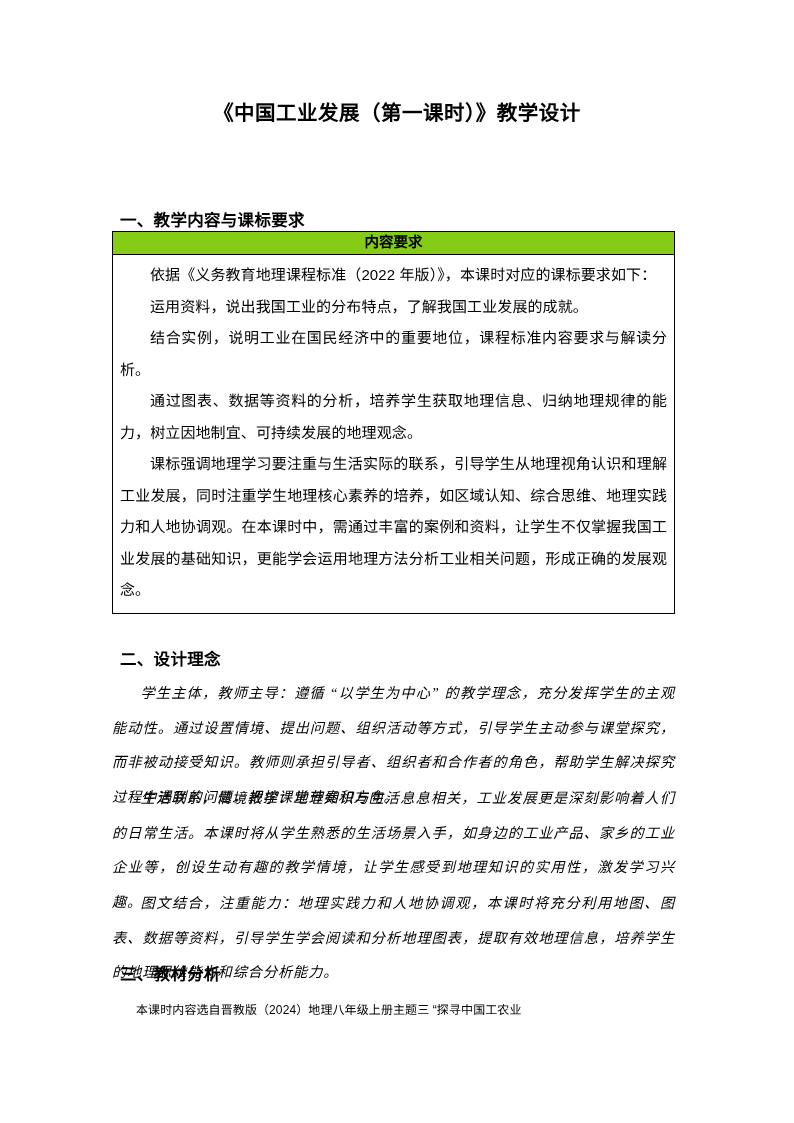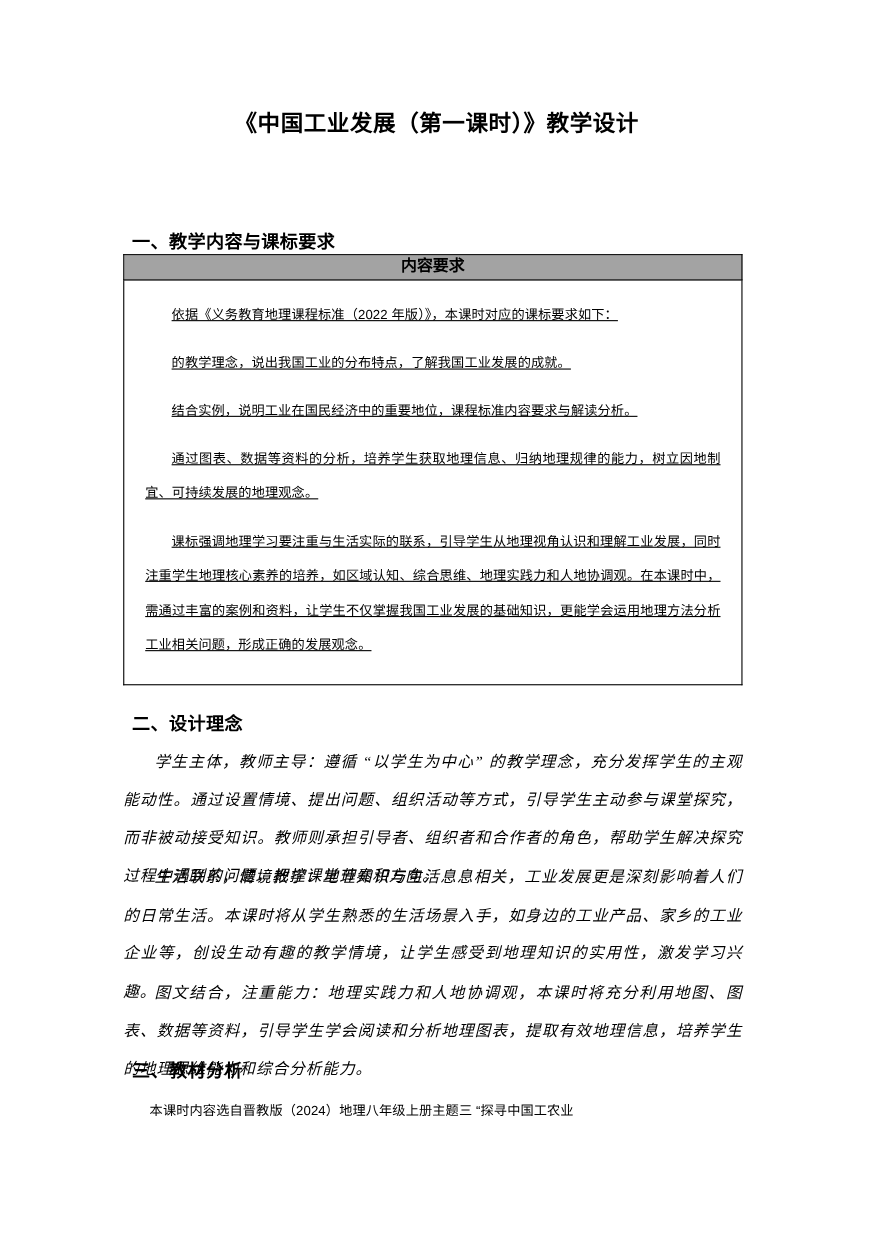--- a/index.html
+++ b/index.html
@@ -78,42 +78,41 @@
     border-collapse: collapse;
     table-layout: fixed;
   }
   .std-table th,
   .std-table td {
     border: 1px solid #000000;
     padding: 0;
     vertical-align: top;
   }
   .std-table th.head-cell {
-    background: #a3a3a3;
+    background: #84cc16;
     height: 22px;
     text-align: center;
     font-size: 14.5px;
     font-weight: bold;
     line-height: 21px;
     font-family: "Liberation Sans", "DejaVu Sans", sans-serif;
   }
   .std-table td.body-cell {
     padding: 4px 7px 7px 7px;
   }
 
   .tbl-para {
-    font-size: 12px;
+    font-size: 15px;
     line-height: 31.5px;
     text-indent: 2em;
-    margin: 12px;
+    margin: 0;
     text-align: justify;
     text-justify: inter-ideograph;
     font-family: "Liberation Sans", "DejaVu Sans", sans-serif;
     letter-spacing: 0.1px;
-    text-decoration: underline;
   }
 
   
   .kai-block {
     position: absolute;
     left: 112px;
     width: 563px;
   }
   #kai1 { top: 676px; }
   #kai2 { top: 781px; }
@@ -155,21 +154,21 @@
   <table class="std-table">
     <thead>
       <tr>
         <th class="head-cell">内容要求</th>
       </tr>
     </thead>
     <tbody>
       <tr>
         <td class="body-cell">
           <p class="tbl-para">依据《义务教育地理课程标准（2022 年版）》，本课时对应的课标要求如下：</p>
-          <p class="tbl-para">的教学理念，说出我国工业的分布特点，了解我国工业发展的成就。</p>
+          <p class="tbl-para">运用资料，说出我国工业的分布特点，了解我国工业发展的成就。</p>
           <p class="tbl-para">结合实例，说明工业在国民经济中的重要地位，课程标准内容要求与解读分析。</p>
           <p class="tbl-para">通过图表、数据等资料的分析，培养学生获取地理信息、归纳地理规律的能力，树立因地制宜、可持续发展的地理观念。</p>
           <p class="tbl-para">课标强调地理学习要注重与生活实际的联系，引导学生从地理视角认识和理解工业发展，同时注重学生地理核心素养的培养，如区域认知、综合思维、地理实践力和人地协调观。在本课时中，需通过丰富的案例和资料，让学生不仅掌握我国工业发展的基础知识，更能学会运用地理方法分析工业相关问题，形成正确的发展观念。</p>
         </td>
       </tr>
     </tbody>
   </table>
 
   <div class="sec-heading" id="sec2">二、设计理念</div>
 

